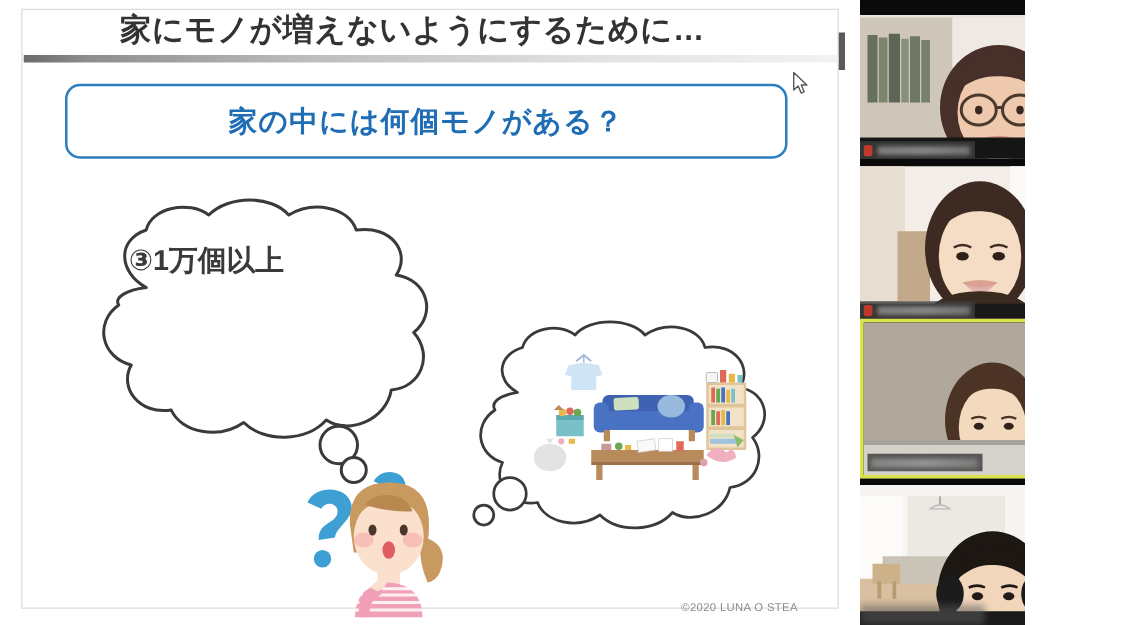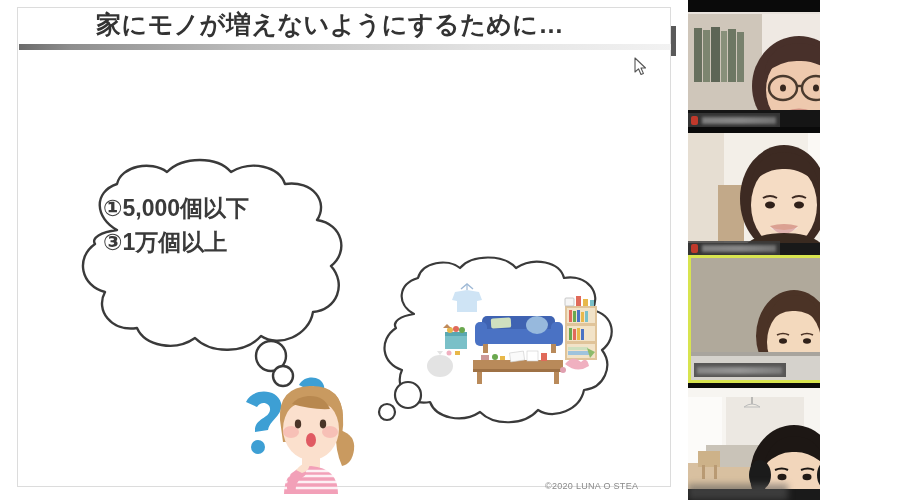--- a/index.html
+++ b/index.html
@@ -164,20 +164,23 @@
 
 <div id="app">
 
   <div id="slide-area">
     <div id="slide-frame"></div>
 
     <div id="slide-title">家にモノが増えないようにするために…</div>
     <div id="title-rule"></div>
     <div id="title-rule-cap"></div>
 
+    <div id="question-box">
+      <span id="question-text">家の中には何個モノがある？</span>
+    </div>
 
     <svg class="bubble-svg" style="left:55px; top:158px;" width="320" height="240" viewBox="0 0 320 240">
       <path d="M62,72
                C40,60 38,34 62,26
                C66,8 96,2 112,14
                C128,-2 162,-2 176,14
                C196,2 224,8 230,26
                C258,22 274,44 262,62
                C288,66 294,94 276,108
                C292,126 282,152 258,154
@@ -185,21 +188,20 @@
                C190,196 156,196 140,180
                C120,194 90,188 82,170
                C56,174 40,152 50,134
                C26,128 20,100 40,86
                C36,80 46,74 62,72 Z" fill="#ffffff" stroke="#3a3a3a" stroke-width="2.4" stroke-linejoin="round"></path>
       <circle cx="216" cy="198" r="15" fill="#ffffff" stroke="#3a3a3a" stroke-width="2.4"></circle>
       <circle cx="228" cy="218" r="10" fill="#ffffff" stroke="#3a3a3a" stroke-width="2.4"></circle>
     </svg>
 
     <div id="options-list">
-      <span class="option-line">①5,000個以下</span>
       <span class="option-line">③1万個以上</span>
     </div>
 
     <svg class="bubble-svg" style="left:372px; top:252px;" width="250" height="175" viewBox="0 0 250 175">
       <path d="M42,62
                C24,52 26,32 46,26
                C50,10 76,6 88,16
                C100,2 132,2 144,16
                C162,4 188,10 192,26
                C216,22 230,42 220,58

